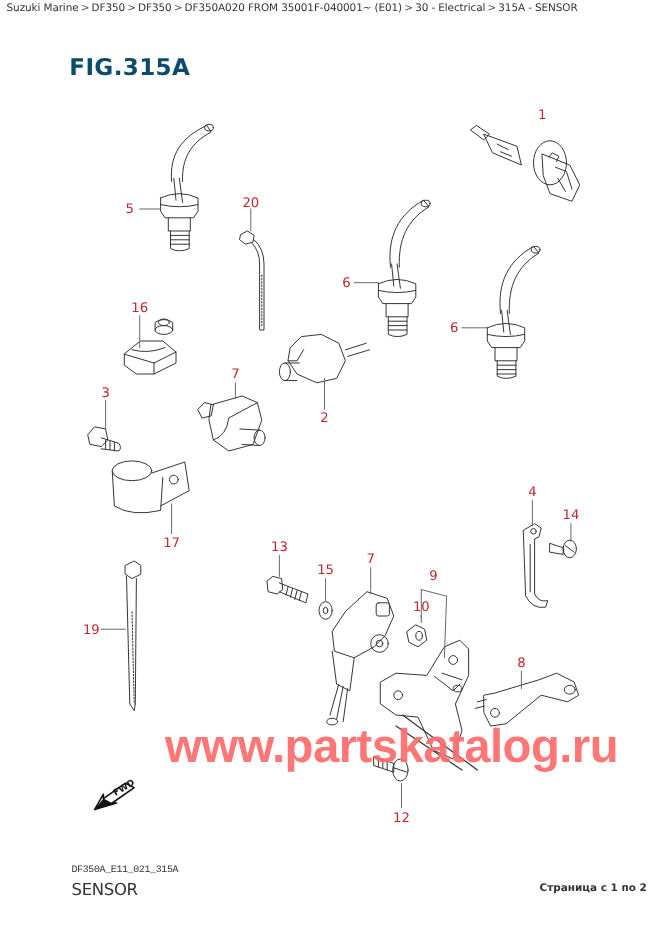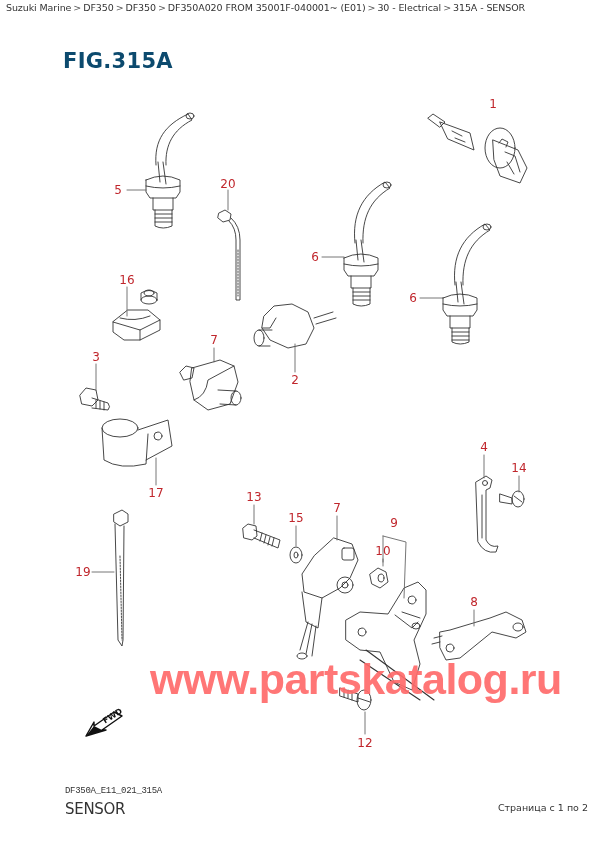--- a/index.html
+++ b/index.html
@@ -6,21 +6,21 @@
   body { width:600px; height:848px; position:relative; overflow:hidden; font-family:"DejaVu Sans", sans-serif; }
   .breadcrumb { position:absolute; left:6px; top:2px; font-size:9.5px; color:#333; white-space:nowrap; letter-spacing:-0.1px; }
   .breadcrumb .crumb { color:#333; cursor:pointer; }
   .breadcrumb .sep { color:#555; padding:0 2px; }
   .fig-title { position:absolute; left:63px; top:49px; font-size:21px; font-weight:bold; color:#0c4a6e; letter-spacing:0.3px;text-align:center; }
   .diagram { position:absolute; left:0; top:0; width:600px; height:848px; }
   .callout { position:absolute; font-size:12px; color:#c0262c; font-family:"DejaVu Sans", sans-serif; transform:translate(-50%,-50%); cursor:pointer; }
   .watermark { position:absolute; left:150px; top:655px; font-family:"Liberation Sans", sans-serif; font-size:43px; font-weight:bold; color:#ff6b6b; opacity:0.92; letter-spacing:-0.5px; white-space:nowrap; }
   .code { position:absolute; left:65px; top:786px; font-size:9px; color:#333; font-family:Liberation Mono, monospace; letter-spacing:-0.3px; }
   .caption { position:absolute; left:65px; top:800px; font-size:15px; color:#333; letter-spacing:-0.3px; }
-  .pager { position:absolute; right:12px; top:802px; font-size:9.5px; color:#333; }
+  .pager { position:absolute; right:12px; top:802px; font-size:9.5px; color:#333;font-weight:bold; }
   .fwd { position:absolute; left:84px; top:708px; }
 </style>
 </head>
 <body>
 
 <div class="breadcrumb">
   <span class="crumb">Suzuki Marine</span><span class="sep">&gt;</span><span class="crumb">DF350</span><span class="sep">&gt;</span><span class="crumb">DF350</span><span class="sep">&gt;</span><span class="crumb">DF350A020 FROM 35001F-040001~ (E01)</span><span class="sep">&gt;</span><span class="crumb">30 - Electrical</span><span class="sep">&gt;</span><span class="crumb">315A - SENSOR</span>
 </div>
 
 <div class="fig-title">FIG.315A</div>

